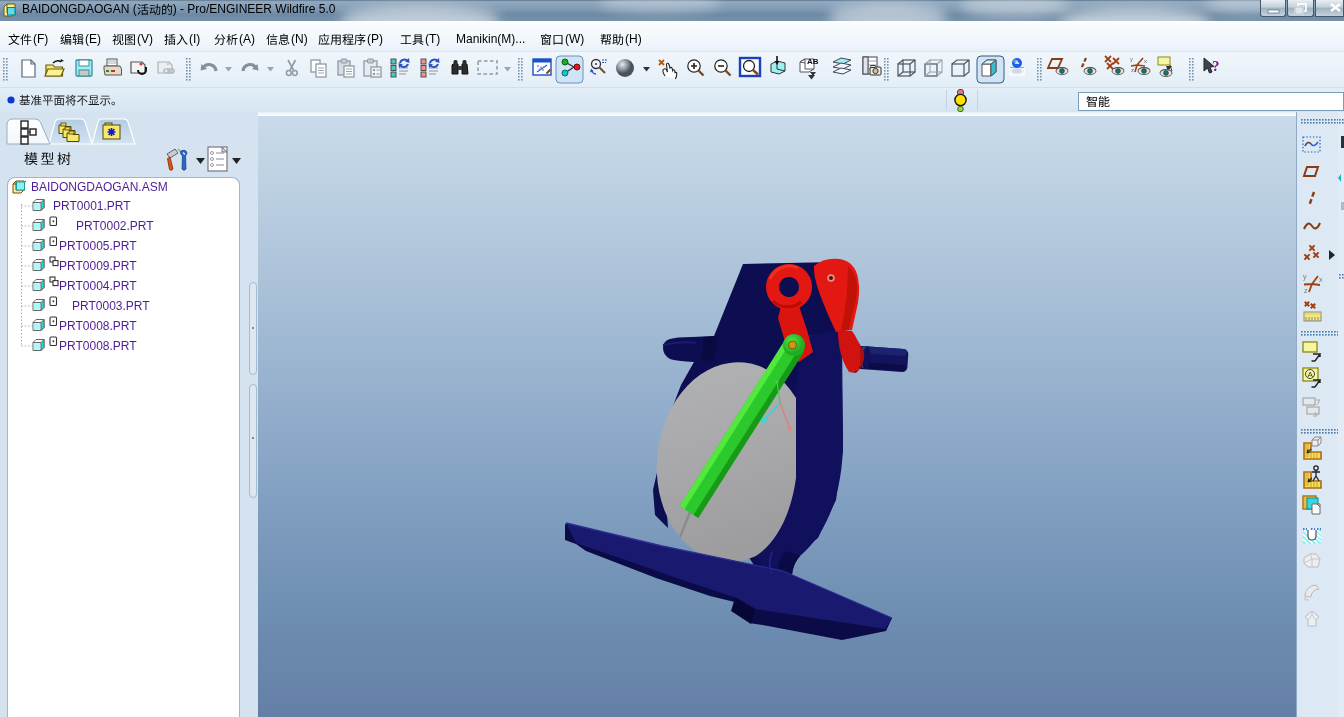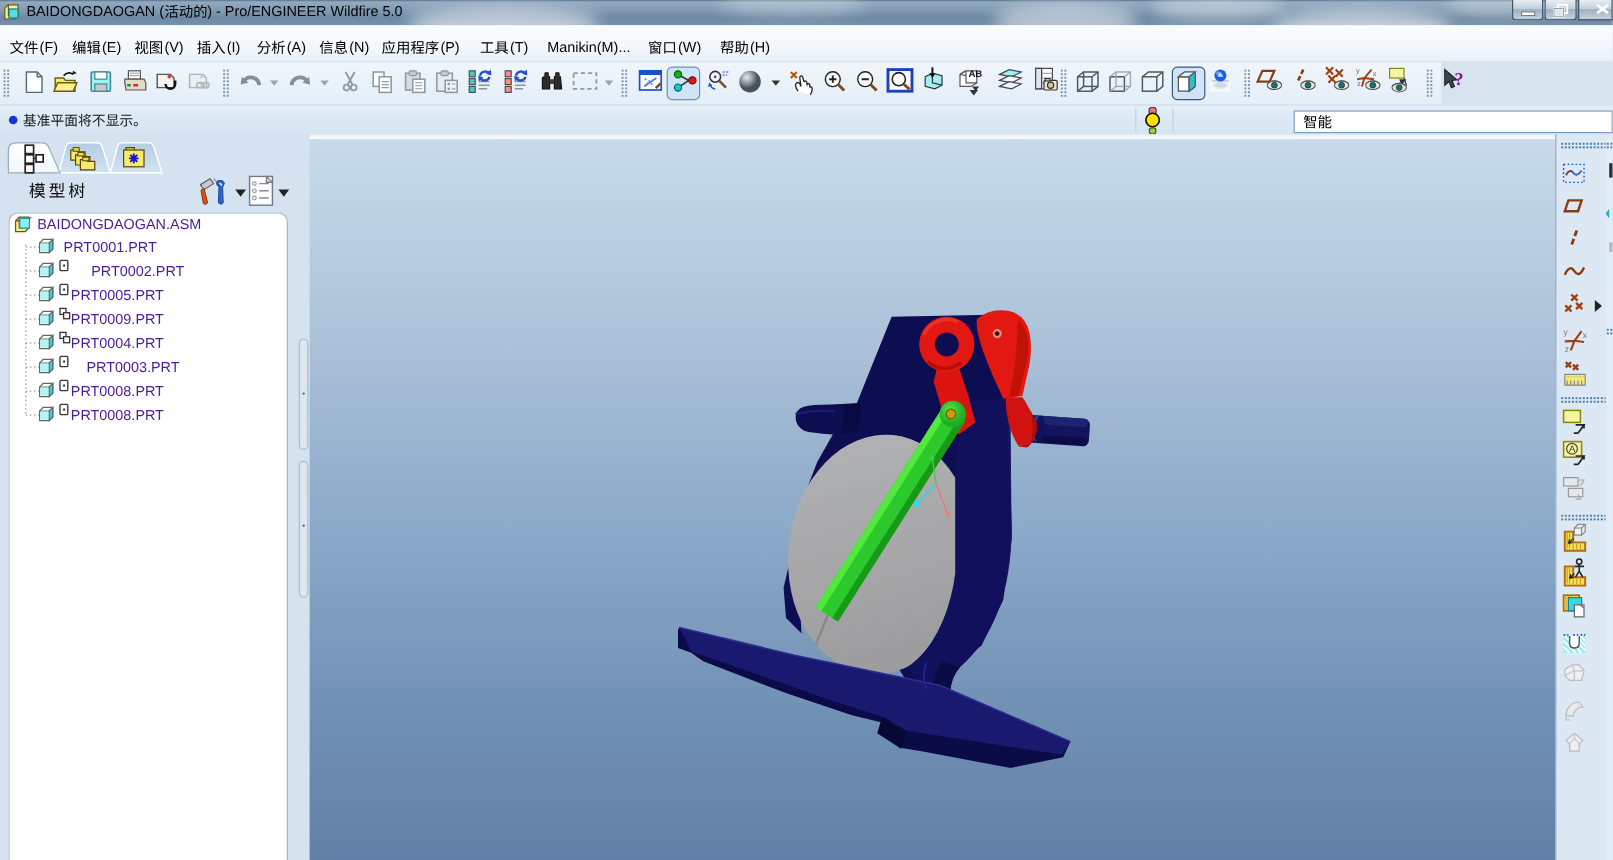--- a/index.html
+++ b/index.html
@@ -4,21 +4,21 @@
 html,body{width:1344px;height:717px;overflow:hidden;font-family:"Liberation Sans",sans-serif;position:relative;background:#d7e4f0}
 .abs{position:absolute}
 #titlebar{left:0;top:0;width:1344px;height:21px;background:linear-gradient(180deg,#5a748c 0%,#93aabf 8%,#7e99b2 45%,#6d89a3 70%,#7591ab 100%);overflow:hidden}
 #titlebar .blob{position:absolute;border-radius:50%;filter:blur(6px);background:rgba(255,255,255,.55)}
 #title-text{position:absolute;left:22px;top:2px;font-size:12px;color:#000;white-space:nowrap;display:flex;align-items:flex-start;height:17px}
 #winbtns{position:absolute;right:0;top:0;height:18px;width:84px}
 .wbtn{position:absolute;top:0;height:17px;background:linear-gradient(180deg,#e8eef4 0%,#c2cfd9 45%,#9fb2c1 50%,#c5d2dc 100%);border:1px solid #46576b;border-top:none}
 #menubar{left:0;top:21px;width:1344px;height:31px;background:linear-gradient(180deg,#fbfdfe,#eef5fb 80%,#e7f0f8);border-bottom:1px solid #dae5ee}
 .mitem{position:absolute;top:3px;height:30px;display:flex;align-items:center}
 .mitem span{font-size:12px;color:#000;margin-left:1px}
-#toolbar{left:0;top:52px;width:1201px;height:36px;background:linear-gradient(180deg,#f0f6fb,#e4eef7);border-bottom:1px solid #cfdeeb}
+#toolbar{left:0;top:52px;width:1344px;height:36px;background:linear-gradient(180deg,#f0f6fb,#e4eef7);border-bottom:1px solid #cfdeeb}
 #msgbar{left:0;top:88px;width:1344px;height:24px;background:linear-gradient(180deg,#e3eef8,#d5e5f2)}
 #mainarea{left:0;top:112px;width:1344px;height:605px;background:#d5e2ef}
 .striped{background-image:repeating-linear-gradient(45deg,rgba(255,255,255,.9) 0px,rgba(255,255,255,.9) 1.8px,rgba(255,255,255,0) 1.8px,rgba(255,255,255,0) 5.2px);background-color:#d2e0ee}
 #treebox{left:7px;top:65px;width:233px;height:540px;background:#fff;border:1px solid #9cb8ce;border-bottom:none;border-radius:8px 8px 0 0}
 .trow{position:absolute;height:15px;display:flex;align-items:center;white-space:nowrap}
 .trow .txt{font-size:12px;color:#4c1d95}
 #viewport{left:258px;top:116px;width:1038px;height:601px;background:linear-gradient(180deg,#c9dbea 0%,#aec4da 25%,#8ba8c8 55%,#7090b4 80%,#647fa7 100%)}
 #vptop{left:258px;top:112px;width:1038px;height:4px;background:linear-gradient(180deg,#e6eff7,#ffffff)}
 #rightbar{left:1296px;top:112px;width:48px;height:605px;background:#dce8f4;border-left:1px solid #90aac5}
 #searchbox{position:absolute;left:1078px;top:92px;width:266px;height:19px;background:#fff;border:1px solid #7b9cba;display:flex;align-items:center;padding-left:7px}

